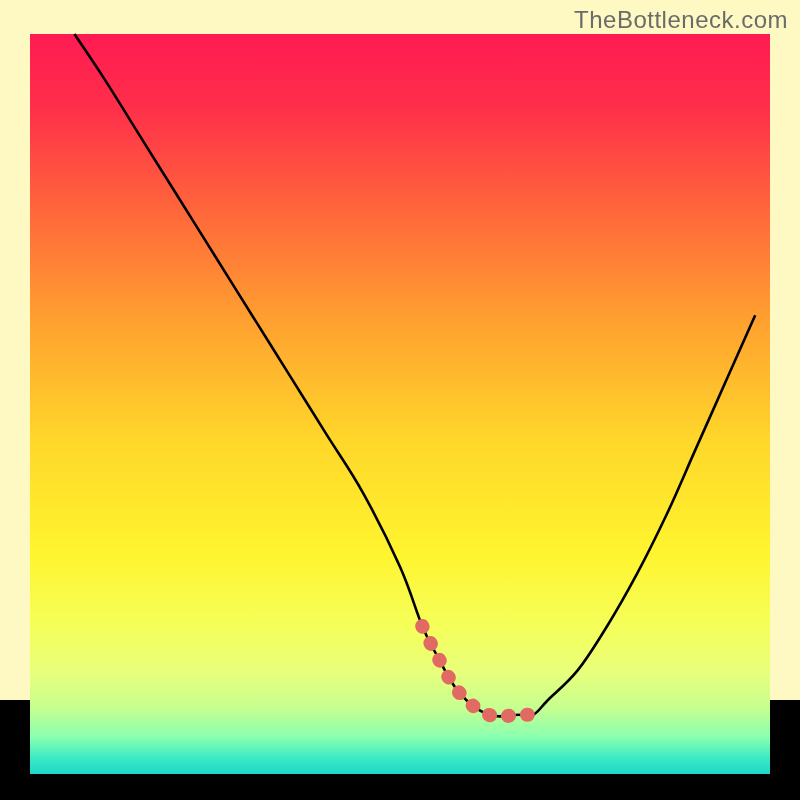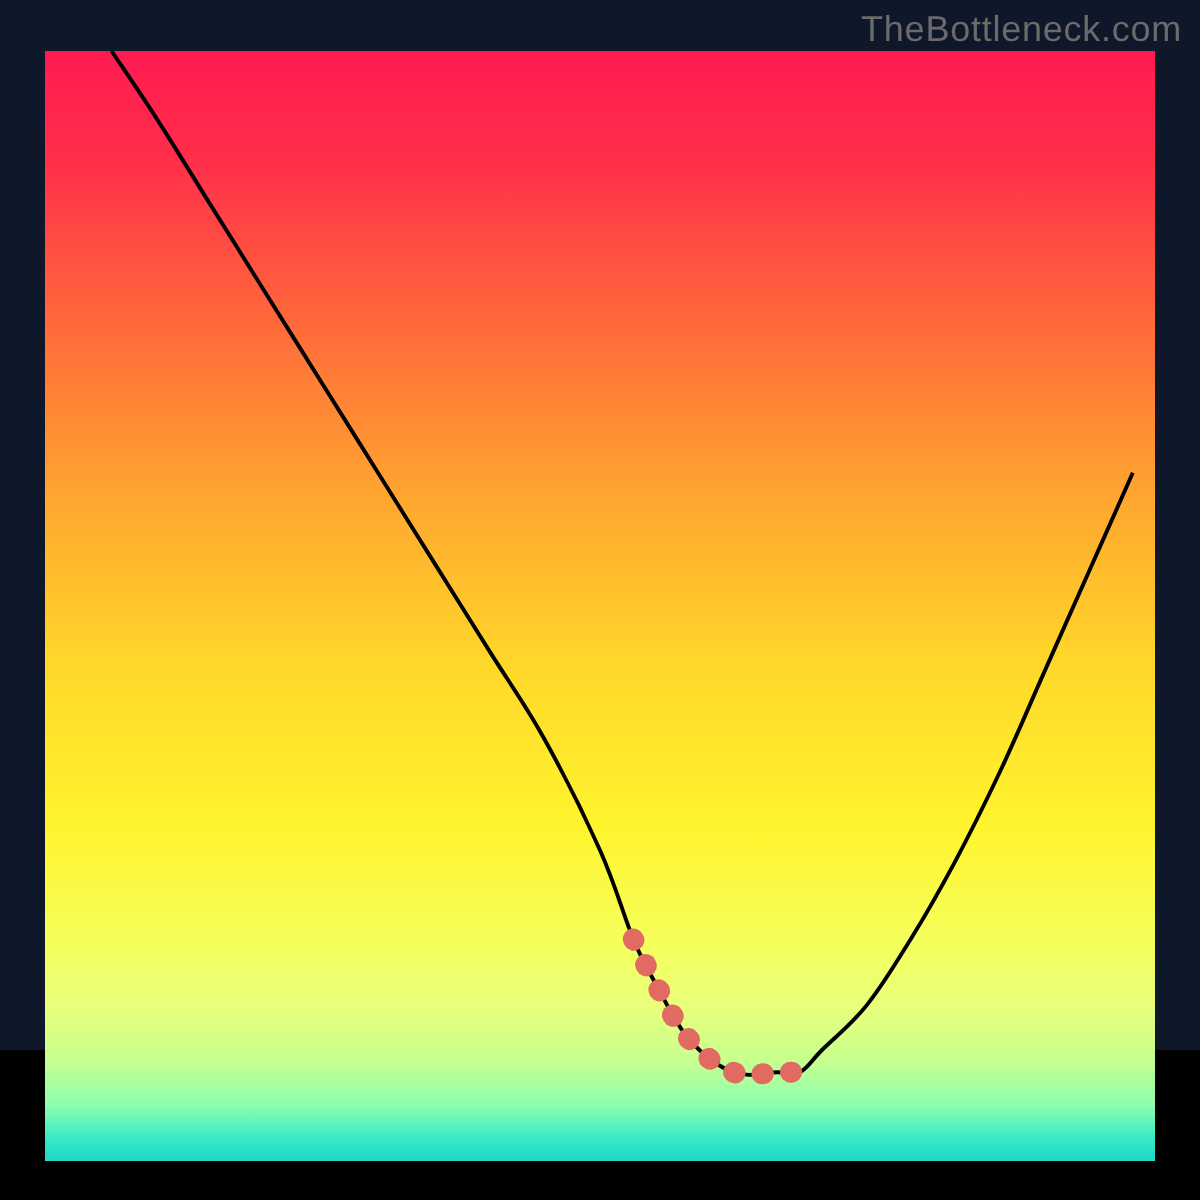--- a/index.html
+++ b/index.html
@@ -8,21 +8,21 @@
     width: 800px;
     height: 800px;
     background: #000;
     overflow: hidden;
     font-family: Arial, Helvetica, sans-serif;
   }
   .frame {
     position: relative;
     width: 800px;
     height: 700px;
-    background: #0f172a;
+    background: #fef9c3;
   }
   .watermark {
     position: absolute;
     top: 6px;
     right: 12px;
     color: #6b6b6b;
     font-size: 24px;
     font-weight: 400;
     letter-spacing: 0.5px;
     z-index: 3;

